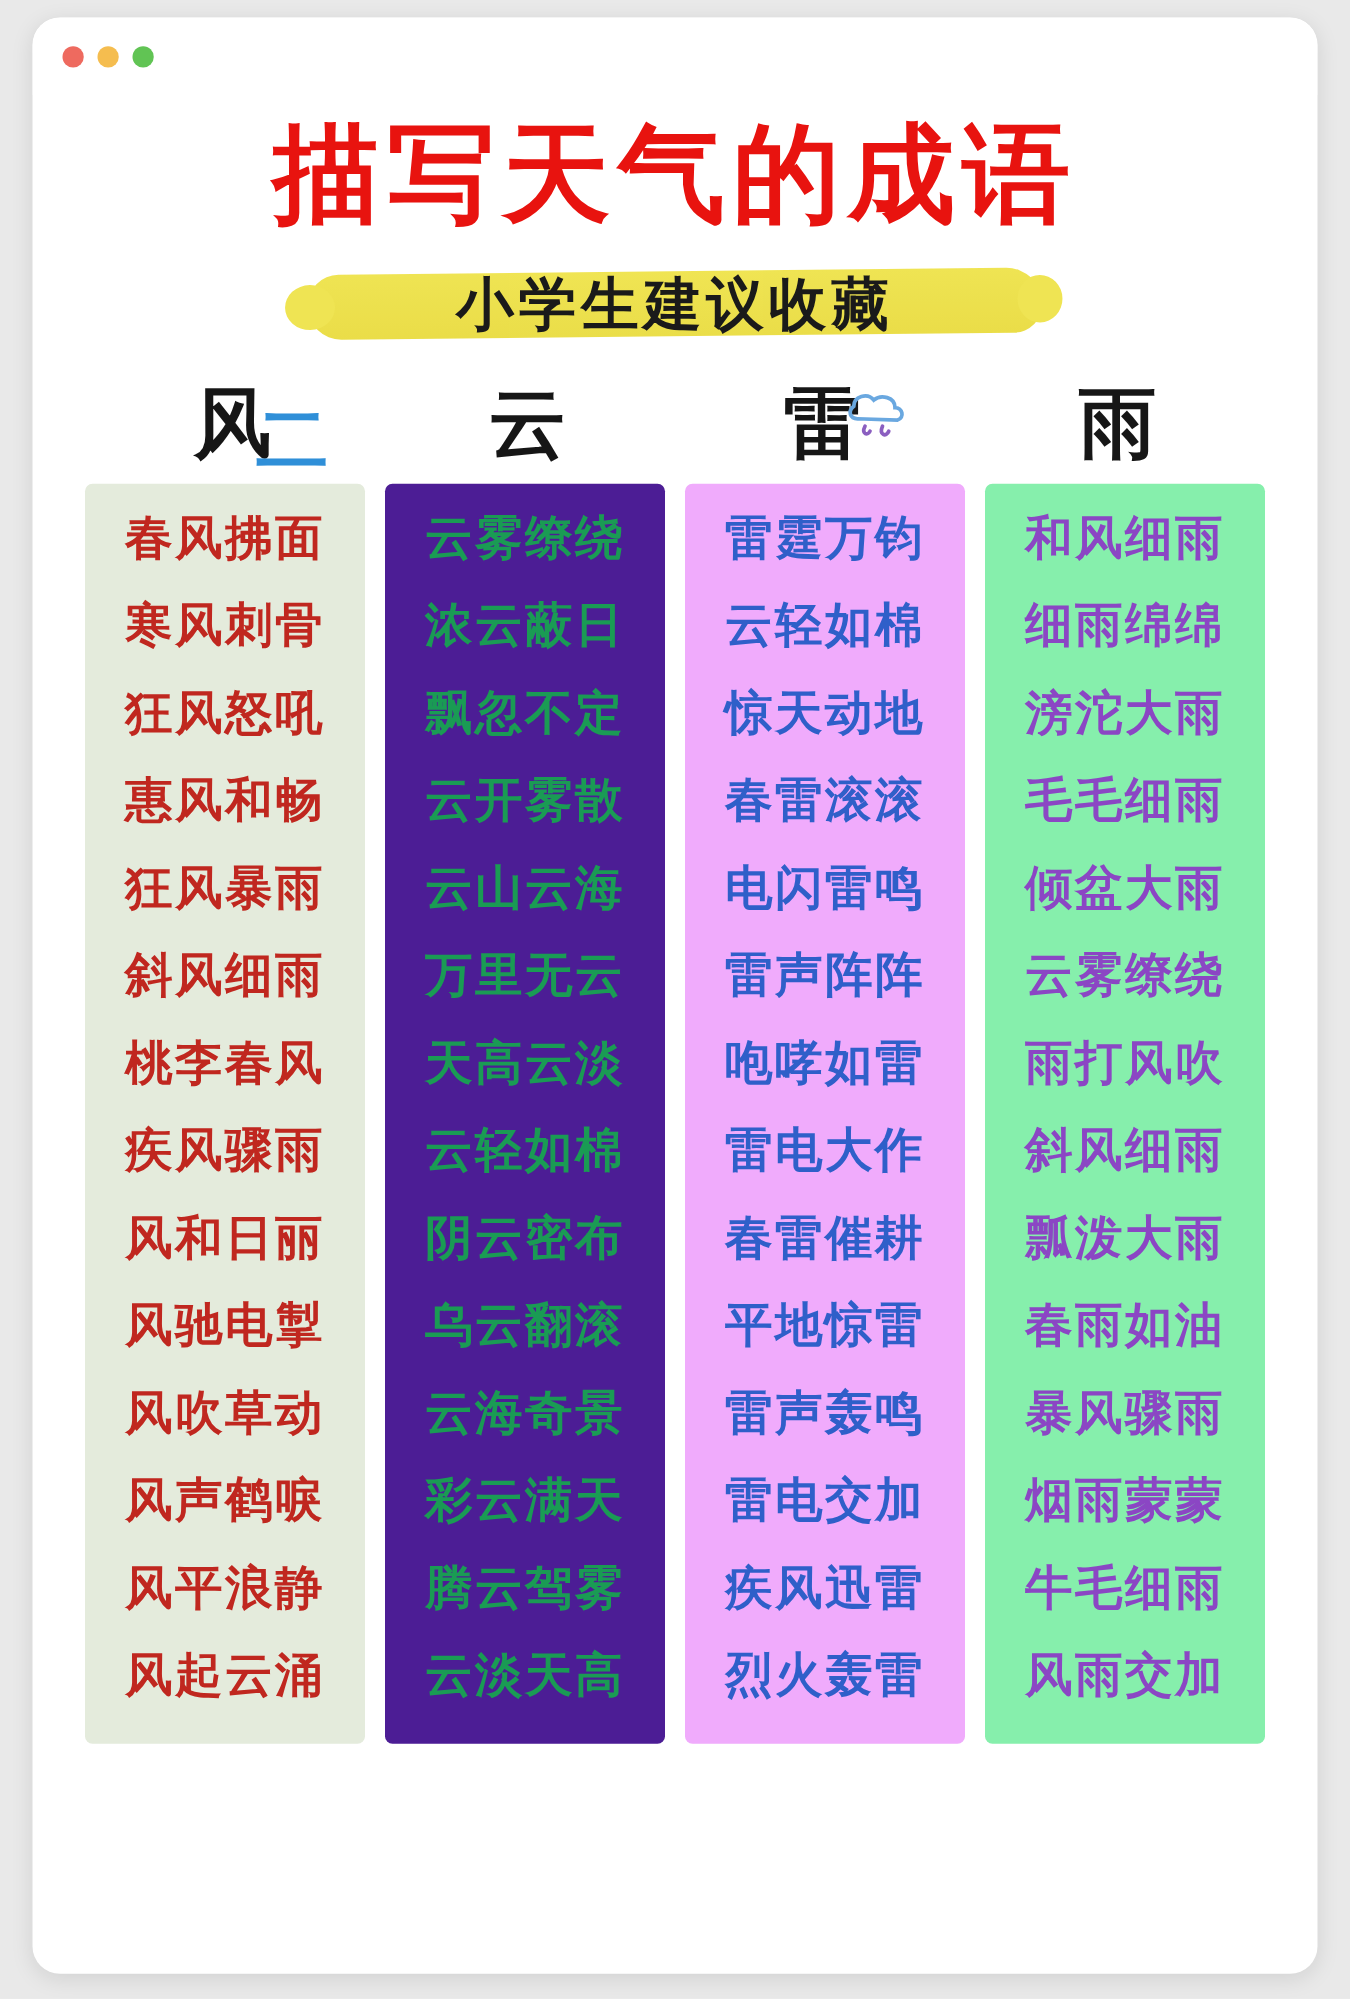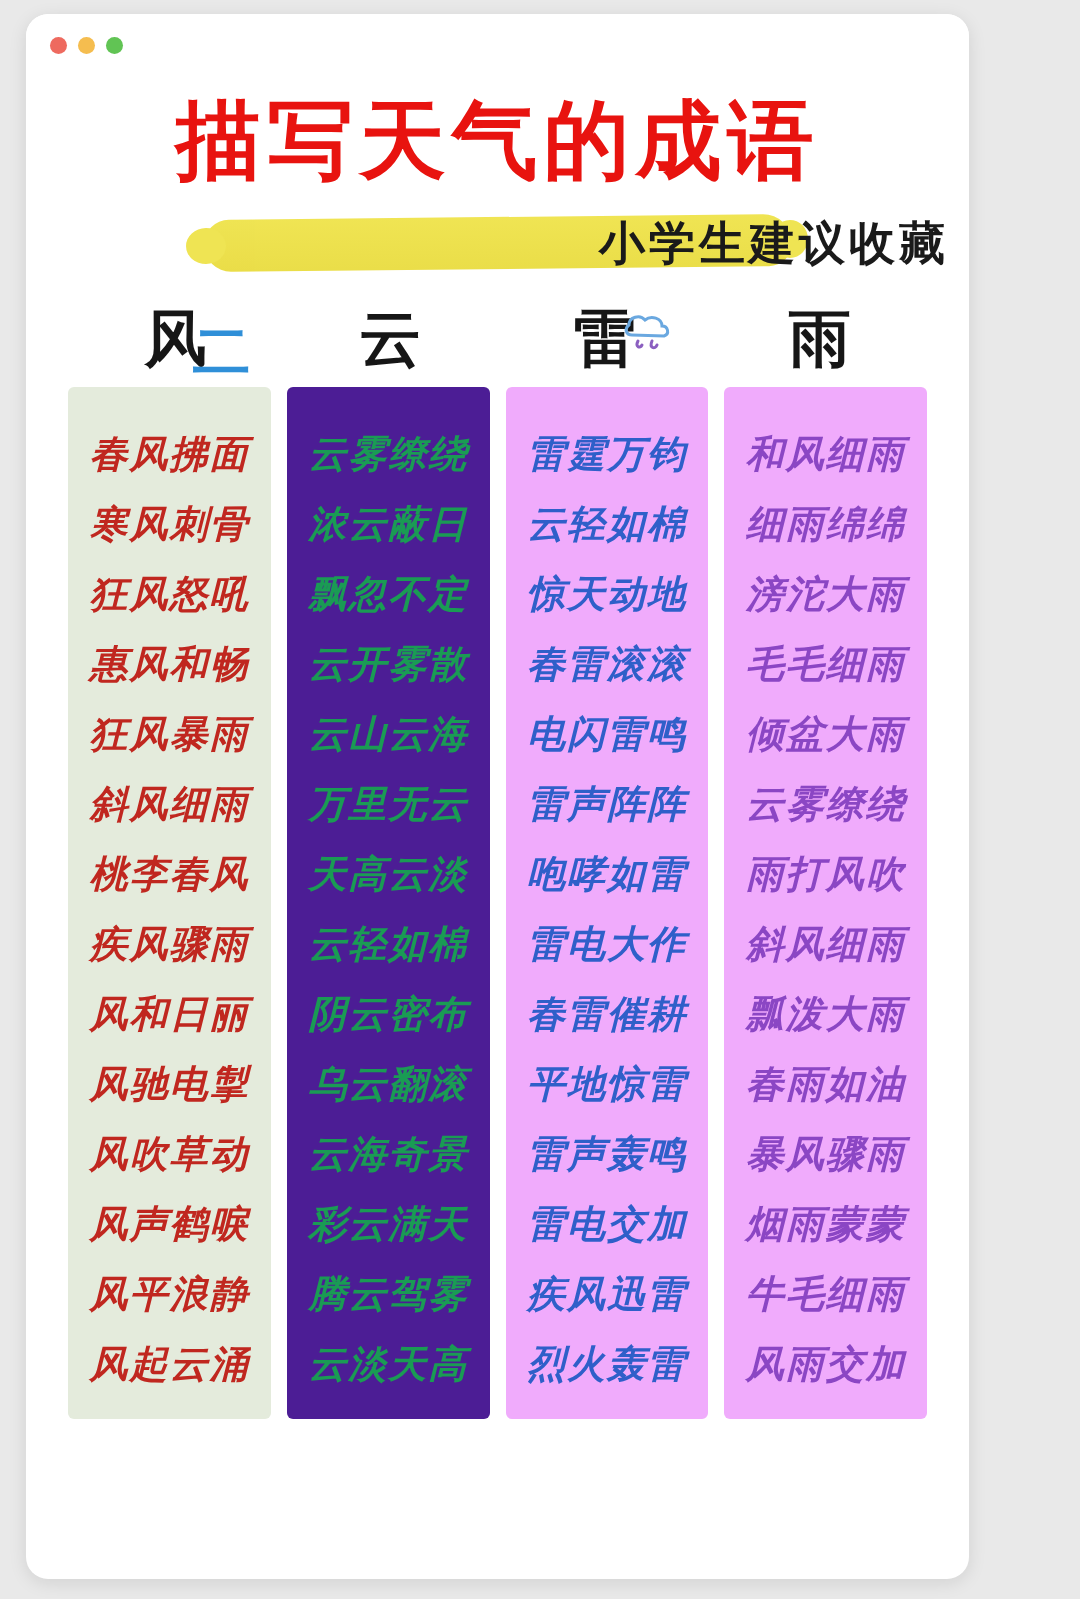--- a/index.html
+++ b/index.html
@@ -7,21 +7,21 @@
     padding: 0;
     background: #e9e9e9;
     width: 1080px;
     height: 1599px;
     font-family: "DejaVu Sans", sans-serif;
   }
   .window {
     position: absolute;
     left: 26px;
     top: 14px;
-    width: 943px;
+    width: 1028px;
     height: 1565px;
     background: #ffffff;
     border-radius: 22px;
     box-shadow: 0 4px 18px rgba(0,0,0,0.10);
     overflow: hidden;
   }
   .titlebar {
     height: 62px;
     background: #ffffff;
     border-top-left-radius: 22px;
@@ -93,21 +93,21 @@
     width: 36px;
     height: 38px;
     background: #efe34a;
     border-radius: 50%;
   }
   .subtitle {
     position: absolute;
     left: 0;
     right: 0;
     top: 18px;
-    text-align: right;
+    text-align: center;
     font-family: "DejaVu Serif", serif;
     font-weight: bold;
     font-size: 46px;
     color: #1a1a1a;
     letter-spacing: 4px;
   }
 
   .headers {
     display: flex;
     margin-top: 14px;
@@ -143,27 +143,26 @@
 
   .columns {
     display: flex;
     margin-top: 8px;
     padding: 0 22px 20px 22px;
     gap: 16px;
   }
   .col {
     flex: 1;
     border-radius: 6px;
-    padding: 32px 0 20px 0;
-    font-style: italic;
+    padding: 8px 0 20px 0;
   }
   .col-0 { background: #e4ebdc; }
   .col-1 { background: #4c1d95; }
   .col-2 { background: #f0abfc; }
-  .col-3 { background: #f0abfc; }
+  .col-3 { background: #86efac; }
 
   .item {
     text-align: center;
     font-family: "DejaVu Serif", serif;
     font-weight: bold;
     font-size: 38px;
     line-height: 1.0;
     padding: 16px 0;
     letter-spacing: 2px;
   }

